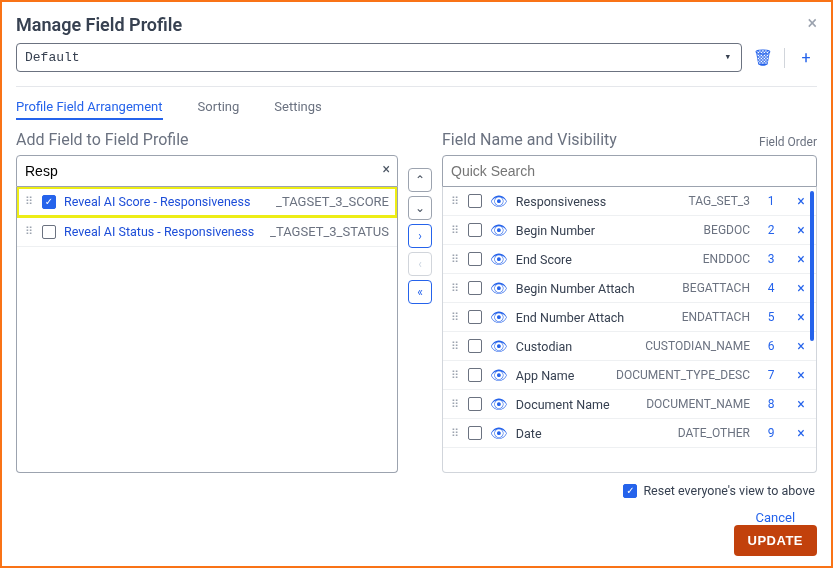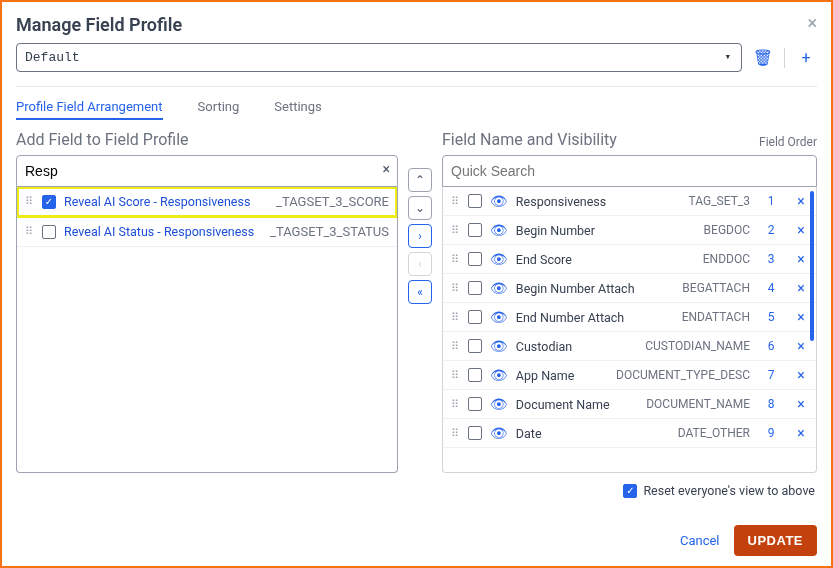--- a/index.html
+++ b/index.html
@@ -56,21 +56,21 @@
   .search.right-search input { border-radius:4px 4px 0 0;}
   .vis-row { display:flex; align-items:center; padding:6px 8px; gap:8px; border-bottom:1px solid #eef0f2; font-size:12.5px;}
   .vis-row .eye { color:#2563eb; font-size:14px;}
   .vis-row .name { flex:1; color:#374151;}
   .vis-row .code { color:#6b7280; font-size:12px; margin-right:6px; white-space:nowrap;}
   .vis-row .order { color:#2563eb; width:14px; text-align:center; font-size:12px;}
   .vis-row .rm { color:#2563eb; width:14px; text-align:center; cursor:pointer; font-size:14px; margin-left:8px;}
 
   .reset-row { display:flex; justify-content:flex-end; align-items:center; gap:6px; margin:10px 2px 0; font-size:12.5px;}
 
-  .footer { display:flex; justify-content:flex-end; align-items:center; gap:14px; position:absolute; right:14px; bottom:10px;}
+  .footer { display:flex; justify-content:flex-end; align-items:center; gap:0; position:absolute; right:14px; bottom:10px;flex-direction:column;}
   .cancel { color:#2563eb; font-size:13px; cursor:pointer; }
   .update { background:#c2410c; color:#fff; border:none; border-radius:4px; padding:8px 14px; font-size:13px; font-weight:700; letter-spacing:.5px; cursor:pointer;}
 </style>
 </head>
 <body>
 
 <div class="dialog">
 
   <div class="header">
     <div class="title">Manage Field Profile</div>

